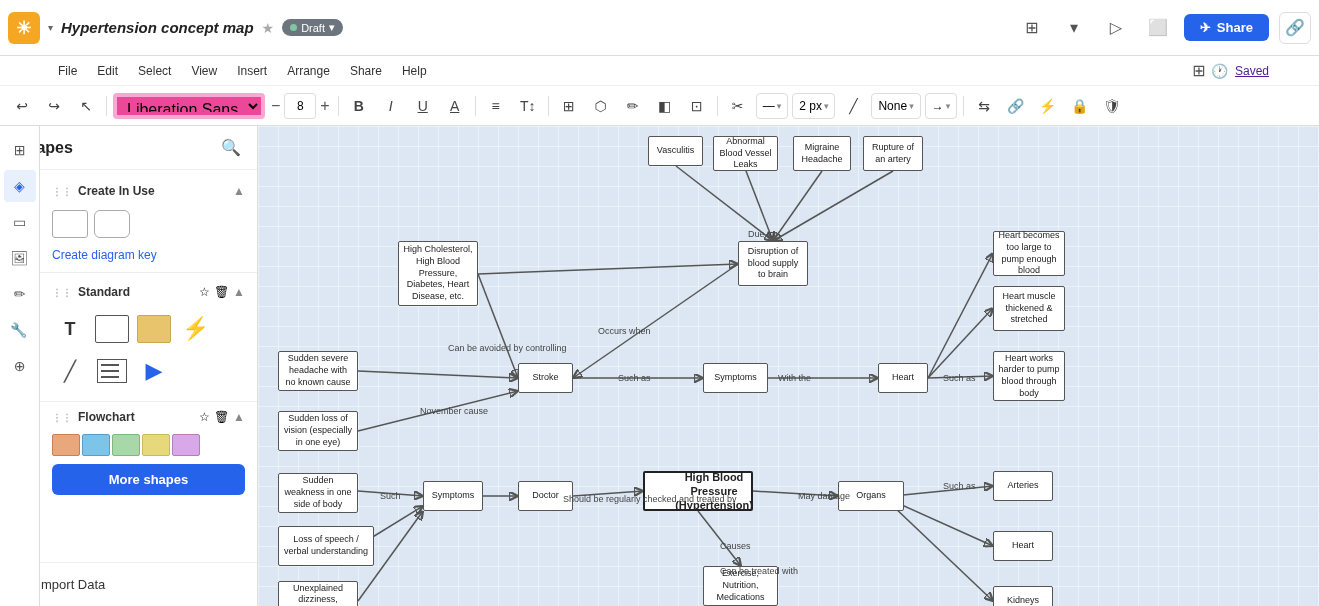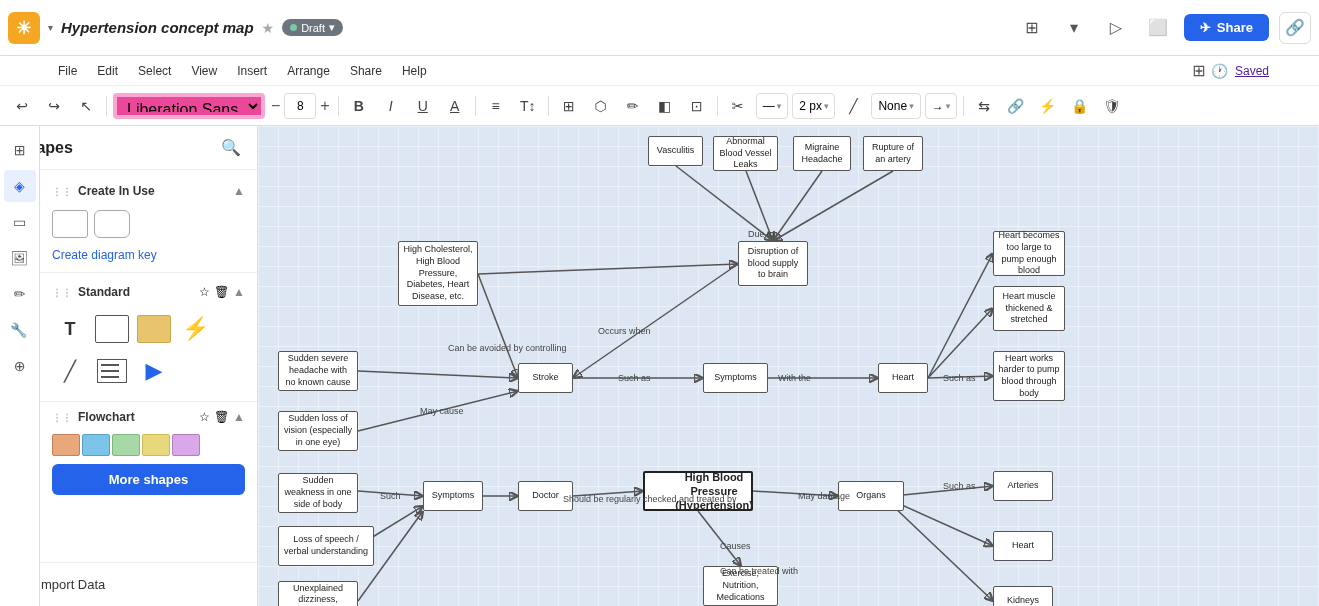--- a/index.html
+++ b/index.html
@@ -644,21 +644,21 @@
         <div class="node" style="left: 445px; top: 440px; width: 75px; height: 40px;">Exercise,
 Nutrition,
 Medications</div>
       </div>
 
     <div id="edge-labels-container">
         <div class="edge-label" style="left: 490px; top: 103px;">Due to</div>
         <div class="edge-label" style="left: 190px; top: 200px; margin-top: 17px;">Can be avoided
 by controlling</div>
         <div class="edge-label" style="left: 340px; top: 200px;">Occurs when</div>
-        <div class="edge-label" style="left: 162px; top: 280px;">May cause</div>
+        <div class="edge-label" style="left: 162px; top: 280px;">November cause</div>
         <div class="edge-label" style="left: 360px; top: 247px;">Such as</div>
         <div class="edge-label" style="left: 520px; top: 247px;">With the</div>
         <div class="edge-label" style="left: 685px; top: 247px;">Such as</div>
         <div class="edge-label" style="left: 122px; top: 365px;">Such</div>
         <div class="edge-label" style="left: 305px; top: 368px;">Should be regularly
 checked and treated by</div>
         <div class="edge-label" style="left: 540px; top: 365px;">May damage</div>
         <div class="edge-label" style="left: 685px; top: 355px;">Such as</div>
         <div class="edge-label" style="left: 462px; top: 415px;">Causes</div>
         <div class="edge-label" style="left: 462px; top: 440px;">Can be

